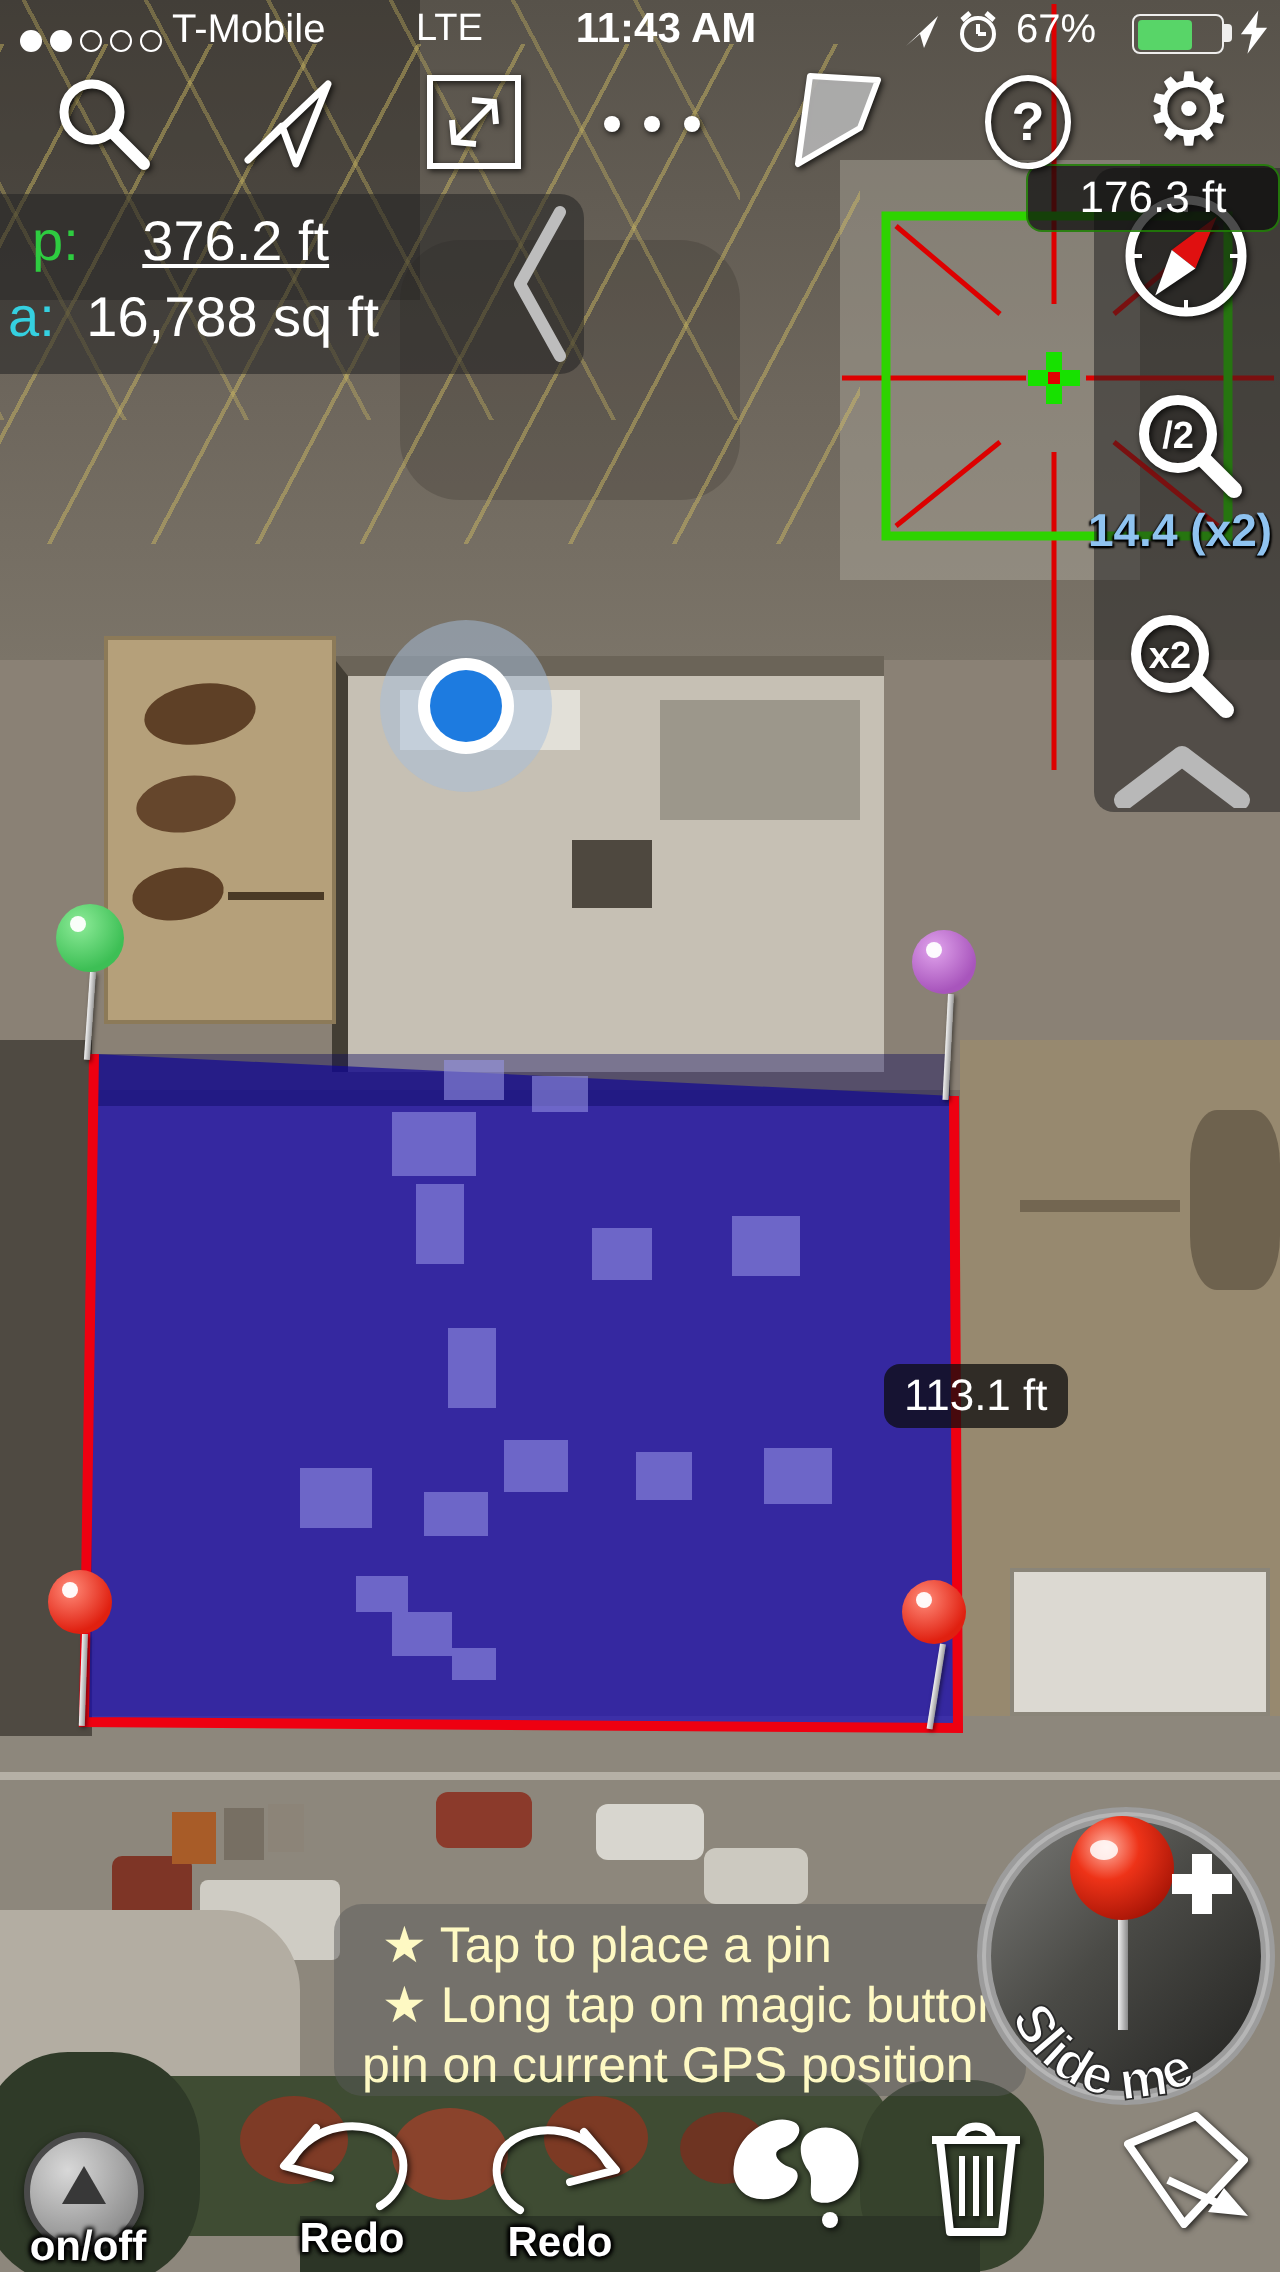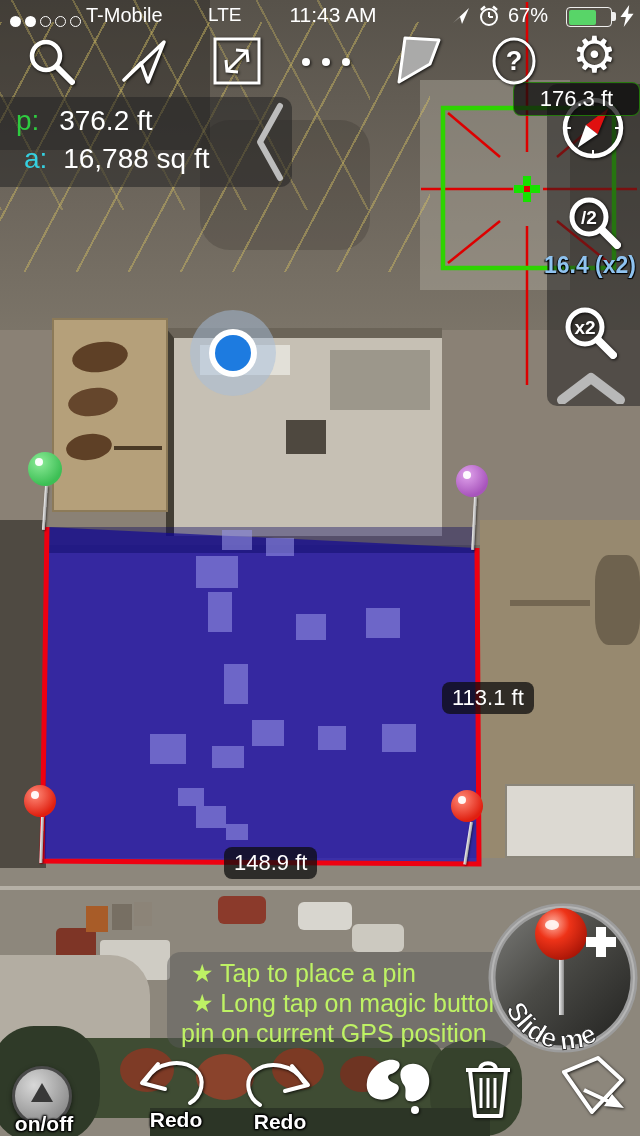--- a/index.html
+++ b/index.html
@@ -15,21 +15,21 @@
   .sigdot.off{border:1.5px solid #fff;width:9px;height:9px;}
   
   .pill{position:absolute;background:rgba(12,12,12,.74);color:#fff;font-size:22px;
         padding:3px 10px;border-radius:8px;white-space:nowrap;z-index:22;}
   
   #measurebox{position:absolute;left:0;top:97px;width:292px;height:90px;background:rgba(35,35,35,.55);
               border-radius:0 12px 12px 0;z-index:40;font-size:28px;color:#fff;}
   #sidepanel{position:absolute;left:547px;top:84px;width:93px;height:322px;background:rgba(30,30,30,.52);
              border-radius:10px 0 0 10px;z-index:30;}
   #hintbox{position:absolute;left:167px;top:952px;width:346px;height:90px;background:rgba(90,90,90,.48);
-           border-radius:14px;z-index:25;color:#bef264;font-size:25px;line-height:30px;padding-top:6px;}
+           border-radius:14px;z-index:25;color:#fef9c3;font-size:25px;line-height:30px;padding-top:6px;}
   #hintbox div{padding-left:24px;white-space:nowrap;}
   .outline-txt{color:#fff;font-weight:bold;
      text-shadow:-1px -1px 2px #000,1px -1px 2px #000,-1px 1px 2px #000,1px 1px 2px #000;}
   .pin{position:absolute;border-radius:50%;z-index:18;}
   .pin .hl{position:absolute;left:22%;top:18%;width:8px;height:8px;border-radius:50%;background:rgba(255,255,255,.95);}
   .stick{position:absolute;width:3px;background:linear-gradient(90deg,#f2f2f2,#9a9a9a);z-index:17;transform-origin:top center;box-shadow:1px 1px 2px rgba(0,0,0,.5);}
   .iconshadow{filter:drop-shadow(1px 1px 1.5px rgba(0,0,0,.8));}
   .maglabel{font-weight:bold;}
   #google{position:absolute;left:14px;top:996px;z-index:24;font-family:"Liberation Serif",serif;
           font-weight:bold;font-size:36px;color:#dedcd6;opacity:.88;text-shadow:1px 1px 2px #4a463e;z-index:24;}
@@ -144,37 +144,37 @@
     <g transform="rotate(38 35 35)">
       <polygon points="35,10 27.5,37 42.5,37" fill="#e01010"></polygon>
       <polygon points="35,60 27.5,37 42.5,37" fill="#ffffff"></polygon>
     </g>
   </svg>
   <svg class="abs iconshadow" width="58" height="58" viewBox="0 0 58 58" style="left:566px;top:194px;z-index:32;">
     <circle cx="23" cy="23" r="17" fill="rgba(0,0,0,.15)" stroke="#fff" stroke-width="5"></circle>
     <line x1="36" y1="36" x2="51" y2="51" stroke="#fff" stroke-width="8" stroke-linecap="round"></line>
     <text x="23" y="30" text-anchor="middle" font-size="19" font-weight="bold" fill="#fff" class="maglabel">/2</text>
   </svg>
-  <div id="scaletext">16.4 (x2)</div>
+  <div id="scaletext">14.4 (x2)</div>
   <svg class="abs iconshadow" width="58" height="58" viewBox="0 0 58 58" style="left:562px;top:304px;z-index:32;">
     <circle cx="23" cy="23" r="17" fill="rgba(0,0,0,.15)" stroke="#fff" stroke-width="5"></circle>
     <line x1="36" y1="36" x2="51" y2="51" stroke="#fff" stroke-width="8" stroke-linecap="round"></line>
     <text x="23" y="30" text-anchor="middle" font-size="19" font-weight="bold" fill="#fff" class="maglabel">x2</text>
   </svg>
   <svg class="abs" width="70" height="34" viewBox="0 0 70 34" style="left:556px;top:370px;z-index:32;">
     <polyline points="6,30 35,8 64,30" fill="none" stroke="#b8b8b8" stroke-width="10" stroke-linecap="round" stroke-linejoin="round"></polyline>
   </svg>
 
   <div id="statusbar">
     <span class="abs" style="left:10px;top:9px;">
       <span class="sigdot on"></span><span class="sigdot on"></span><span class="sigdot off"></span><span class="sigdot off"></span><span class="sigdot off"></span>
     </span>
     <span class="abs" style="left:86px;top:4px;">T-Mobile</span>
     <span class="abs" style="left:208px;top:4px;font-size:19px;">LTE</span>
-    <span class="abs" style="left:268px;top:3px;width:130px;text-align:center;font-weight:normal;font-size:21px;">11:43 AM</span>
+    <span class="abs" style="left:268px;top:3px;width:130px;text-align:center;font-weight:bold;font-size:21px;">11:43 AM</span>
     <svg class="abs" width="18" height="18" viewBox="0 0 18 18" style="left:452px;top:7px;">
       <path d="M1 16 L17 1 L10 17 L8 10 Z" fill="#fff"></path>
     </svg>
     <svg class="abs" width="24" height="24" viewBox="0 0 24 24" style="left:477px;top:4px;">
       <circle cx="12" cy="13" r="8" fill="none" stroke="#fff" stroke-width="2"></circle>
       <path d="M12 13 V8 M12 13 L16 13" stroke="#fff" stroke-width="2" fill="none"></path>
       <path d="M4 6 L8 2.5 M20 6 L16 2.5" stroke="#fff" stroke-width="2.5" fill="none"></path>
     </svg>
     <span class="abs" style="left:508px;top:4px;">67%</span>
     <span class="abs" style="left:566px;top:7px;width:44px;height:18px;border:1.5px solid rgba(255,255,255,.9);border-radius:4px;">
@@ -211,23 +211,23 @@
     <svg class="abs iconshadow" width="48" height="54" viewBox="0 0 48 54" style="left:490px;top:2px;">
       <ellipse cx="24" cy="27" rx="20" ry="22" fill="rgba(0,0,0,.08)" stroke="#fff" stroke-width="3"></ellipse>
       <text x="24" y="36" text-anchor="middle" font-size="27" font-weight="bold" fill="#fff">?</text>
     </svg>
     <div class="abs iconshadow" style="left:572px;top:-6px;font-size:50px;color:#fff;line-height:58px;">⚙</div>
   </div>
 
   <div id="measurebox">
     <div style="position:absolute;left:16px;top:8px;">
       <span style="color:#2ecc40;">p:</span>
-      <span style="margin-left:12px;">376.2 ft</span>
-    </div>
-    <div style="position:absolute;left:24px;top:46px;">
+      <span style="margin-left:24px;text-decoration:underline;">376.2 ft</span>
+    </div>
+    <div style="position:absolute;left:4px;top:46px;">
       <span style="color:#35d0e0;">a:</span>
       <span style="margin-left:8px;">16,788 sq ft</span>
     </div>
     <svg class="abs" width="36" height="84" viewBox="0 0 36 84" style="left:252px;top:3px;">
       <polyline points="28,6 8,42 28,78" fill="none" stroke="#bdbdbd" stroke-width="6" stroke-linecap="round" stroke-linejoin="round"></polyline>
     </svg>
   </div>
 
   <div class="abs" style="left:190px;top:310px;width:86px;height:86px;border-radius:50%;background:rgba(165,190,220,.5);z-index:16;"></div>
   <div class="abs" style="left:209px;top:329px;width:48px;height:48px;border-radius:50%;background:#fff;z-index:16;"></div>
@@ -244,21 +244,20 @@
   <div class="stick" style="left:41px;top:817px;height:46px;transform:rotate(2deg);"></div>
   <div class="pin" style="left:24px;top:785px;width:32px;height:32px;background:radial-gradient(circle at 35% 30%,#ff8a78,#e02010 70%);">
       <span class="hl"></span>
     </div>
   <div class="stick" style="left:470px;top:822px;height:43px;transform:rotate(9deg);"></div>
   <div class="pin" style="left:451px;top:790px;width:32px;height:32px;background:radial-gradient(circle at 35% 30%,#ff8a78,#e02010 70%);">
       <span class="hl"></span>
     </div>
 
   <div class="pill" style="left:442px;top:682px;">113.1 ft</div>
-  <div class="pill" style="left:224px;top:847px;">148.9 ft</div>
 
   <div id="hintbox">
     <div>★ Tap to place a pin</div>
     <div>★ Long tap on magic button:</div>
     <div style="padding-left:14px;">pin on current GPS position</div>
   </div>
 
   <svg class="abs" width="160" height="160" viewBox="0 0 160 160" style="left:486px;top:901px;z-index:26;">
     <defs>
       <linearGradient id="btngrad" x1="0" y1="0" x2="1" y2="1">

